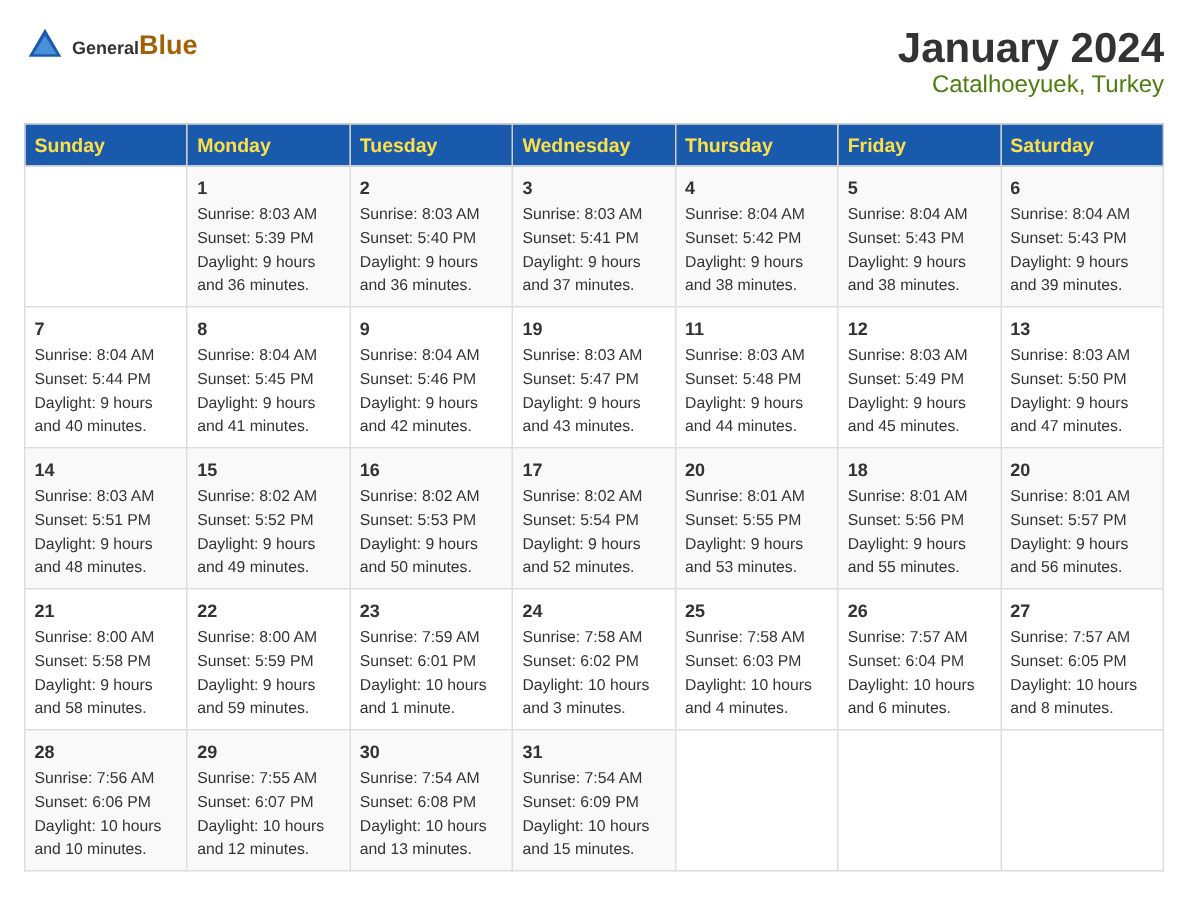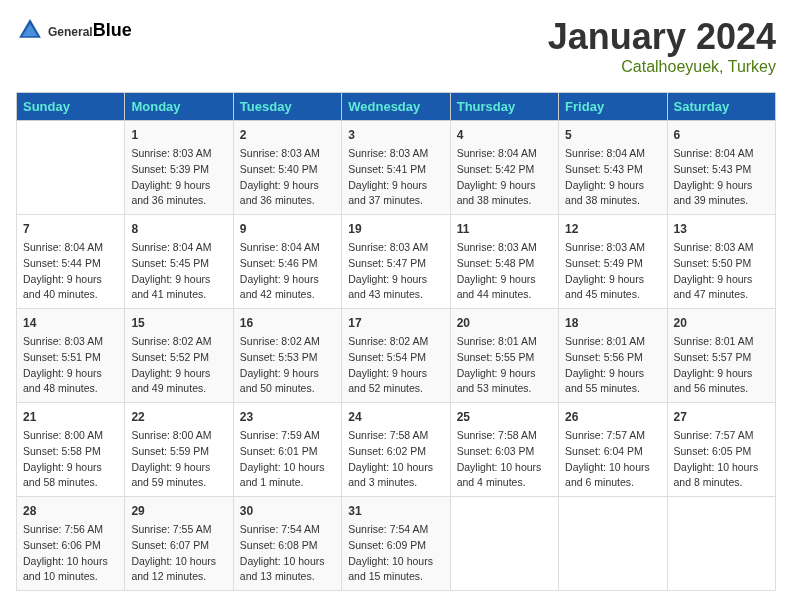--- a/index.html
+++ b/index.html
@@ -22,46 +22,46 @@
       gap: 4px;
     }
     .logo-text-general {
       font-size: 12px;
       font-weight: bold;
       color: #333;
     }
     .logo-text-blue {
       font-size: 18px;
       font-weight: bold;
-      color: #000000;
+      color: #a16207;
     }
     .logo-icon {
       width: 28px;
       height: 28px;
     }
     .title-block {
       text-align: right;
     }
     .title-month {
-      font-size: 36px;
+      font-size: 28px;
       font-weight: bold;
       color: #333;
     }
     .title-location {
       font-size: 16px;
       color: #4d7c0f;
     }
     table {
       width: 100%;
       border-collapse: collapse;
       font-size: 11px;
     }
     thead tr th {
       background-color: #1a5aad;
-      color: #5eead4;
+      color: #fde047;
       text-align: left;
       padding: 6px 6px;
       font-size: 13px;
       font-weight: bold;
       border: 1px solid #ccc;
     }
     tbody tr td {
       vertical-align: top;
       padding: 5px 6px;
       border: 1px solid #ddd;

